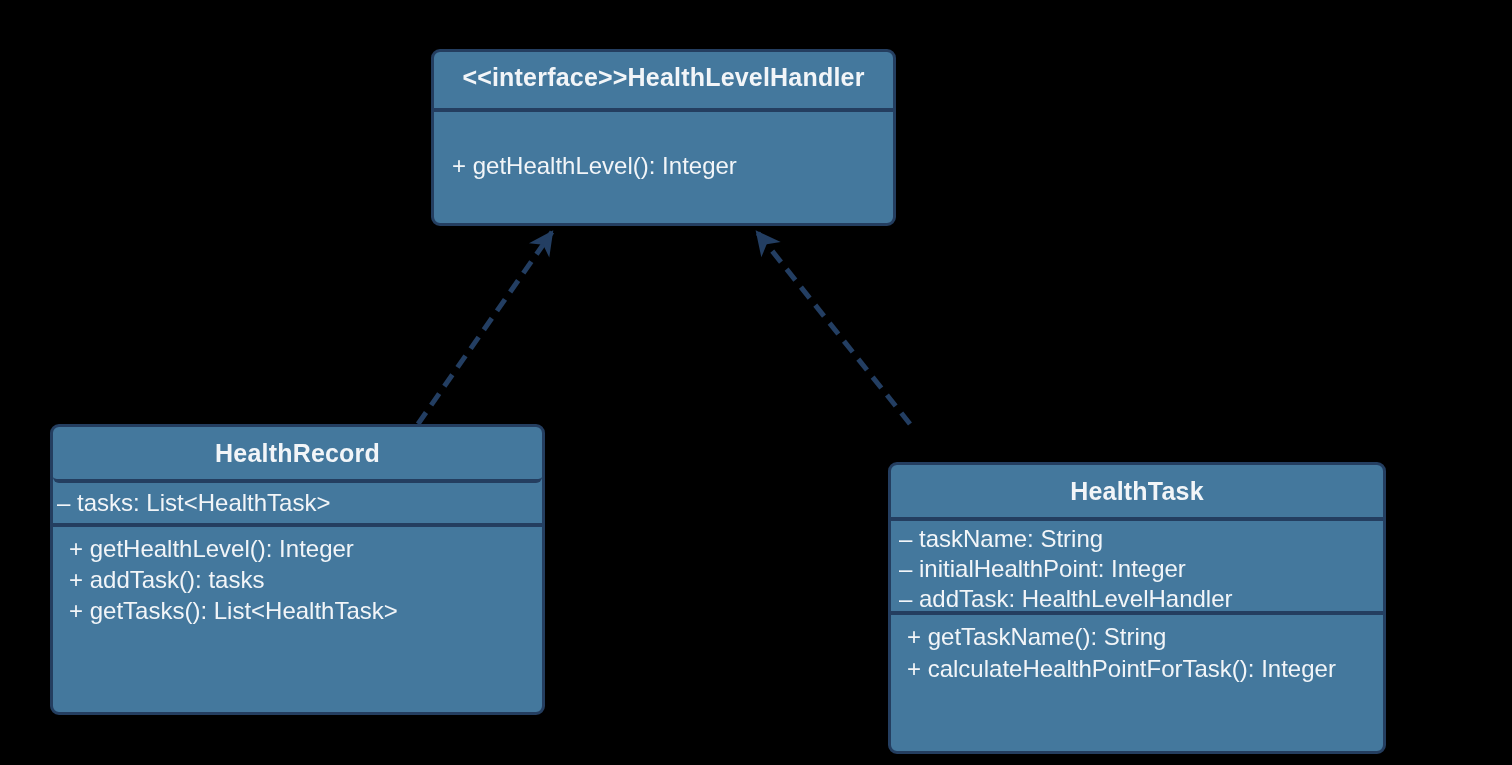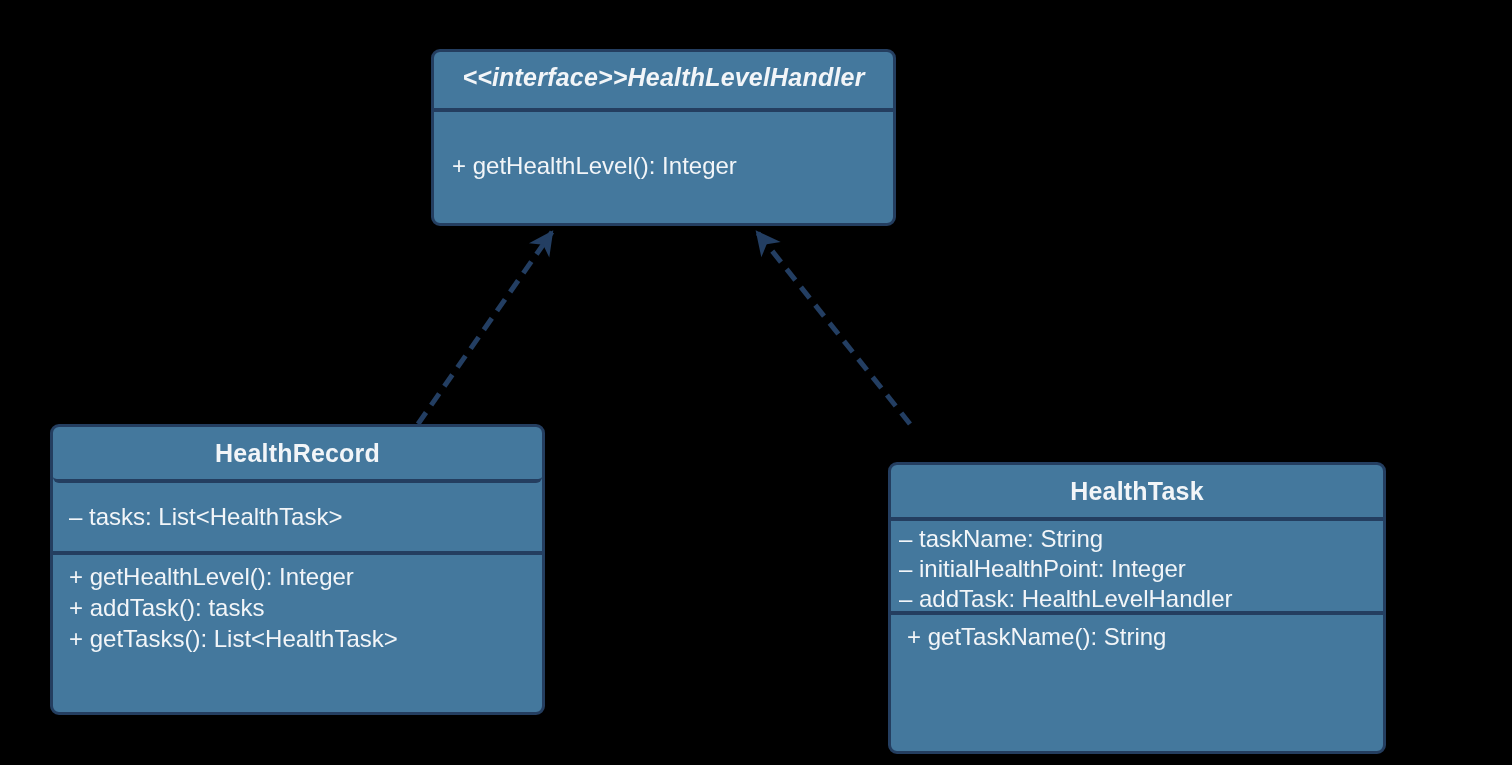--- a/index.html
+++ b/index.html
@@ -32,30 +32,30 @@
   }
   .box-header{
     display:flex;align-items:center;justify-content:center;
     font-weight:bold;font-size:25px;letter-spacing:0.2px;
     border-bottom:4px solid var(--box-border);
   }
   .box-section{font-size:24px;}
   .member{white-space:nowrap;}
   
   .box-interface{left:431px;top:49px;width:465px;height:177px;}
-  .box-interface .box-header{height:60px;padding-bottom:6px;font-style:italic;}
+  .box-interface .box-header{height:60px;padding-bottom:6px;}
   .box-interface .box-body{
     height:107px;display:flex;align-items:center;padding-left:18px;
   }
   
   .box-record{left:50px;top:424px;width:495px;height:291px;}
   .box-record .box-header{height:56px;border-radius:6px;}
   .box-record .sec-attrs{
-    height:72px;border-bottom:4px solid var(--box-border);
-    display:flex;align-items:center;padding-left:16px;
+    height:44px;border-bottom:4px solid var(--box-border);
+    display:flex;align-items:center;padding-left:4px;
   }
   .box-record .sec-methods{padding:6px 0 0 16px;line-height:31px;}
   
   .box-task{left:888px;top:423px;width:498px;height:292px;margin-top:39px;}
   .box-task .box-header{height:56px;}
   .box-task .sec-attrs{
     height:94px;border-bottom:4px solid var(--box-border);
     padding:3px 0 0 8px;line-height:30px;
   }
   .box-task .sec-methods{padding:6px 0 0 16px;line-height:32px;}
@@ -96,16 +96,17 @@
 
   <div class="uml-box box-task">
     <div class="box-header">HealthTask</div>
     <div class="sec-attrs box-section">
       <div class="member">– taskName: String</div>
       <div class="member">– initialHealthPoint: Integer</div>
       <div class="member">– addTask: HealthLevelHandler</div>
     </div>
     <div class="sec-methods box-section">
       <div class="member">+ getTaskName(): String</div>
+      <div class="member">+ calculateHealthPointForTask(): Integer</div>
     </div>
   </div>
 
 </div>
 
 </body></html>

